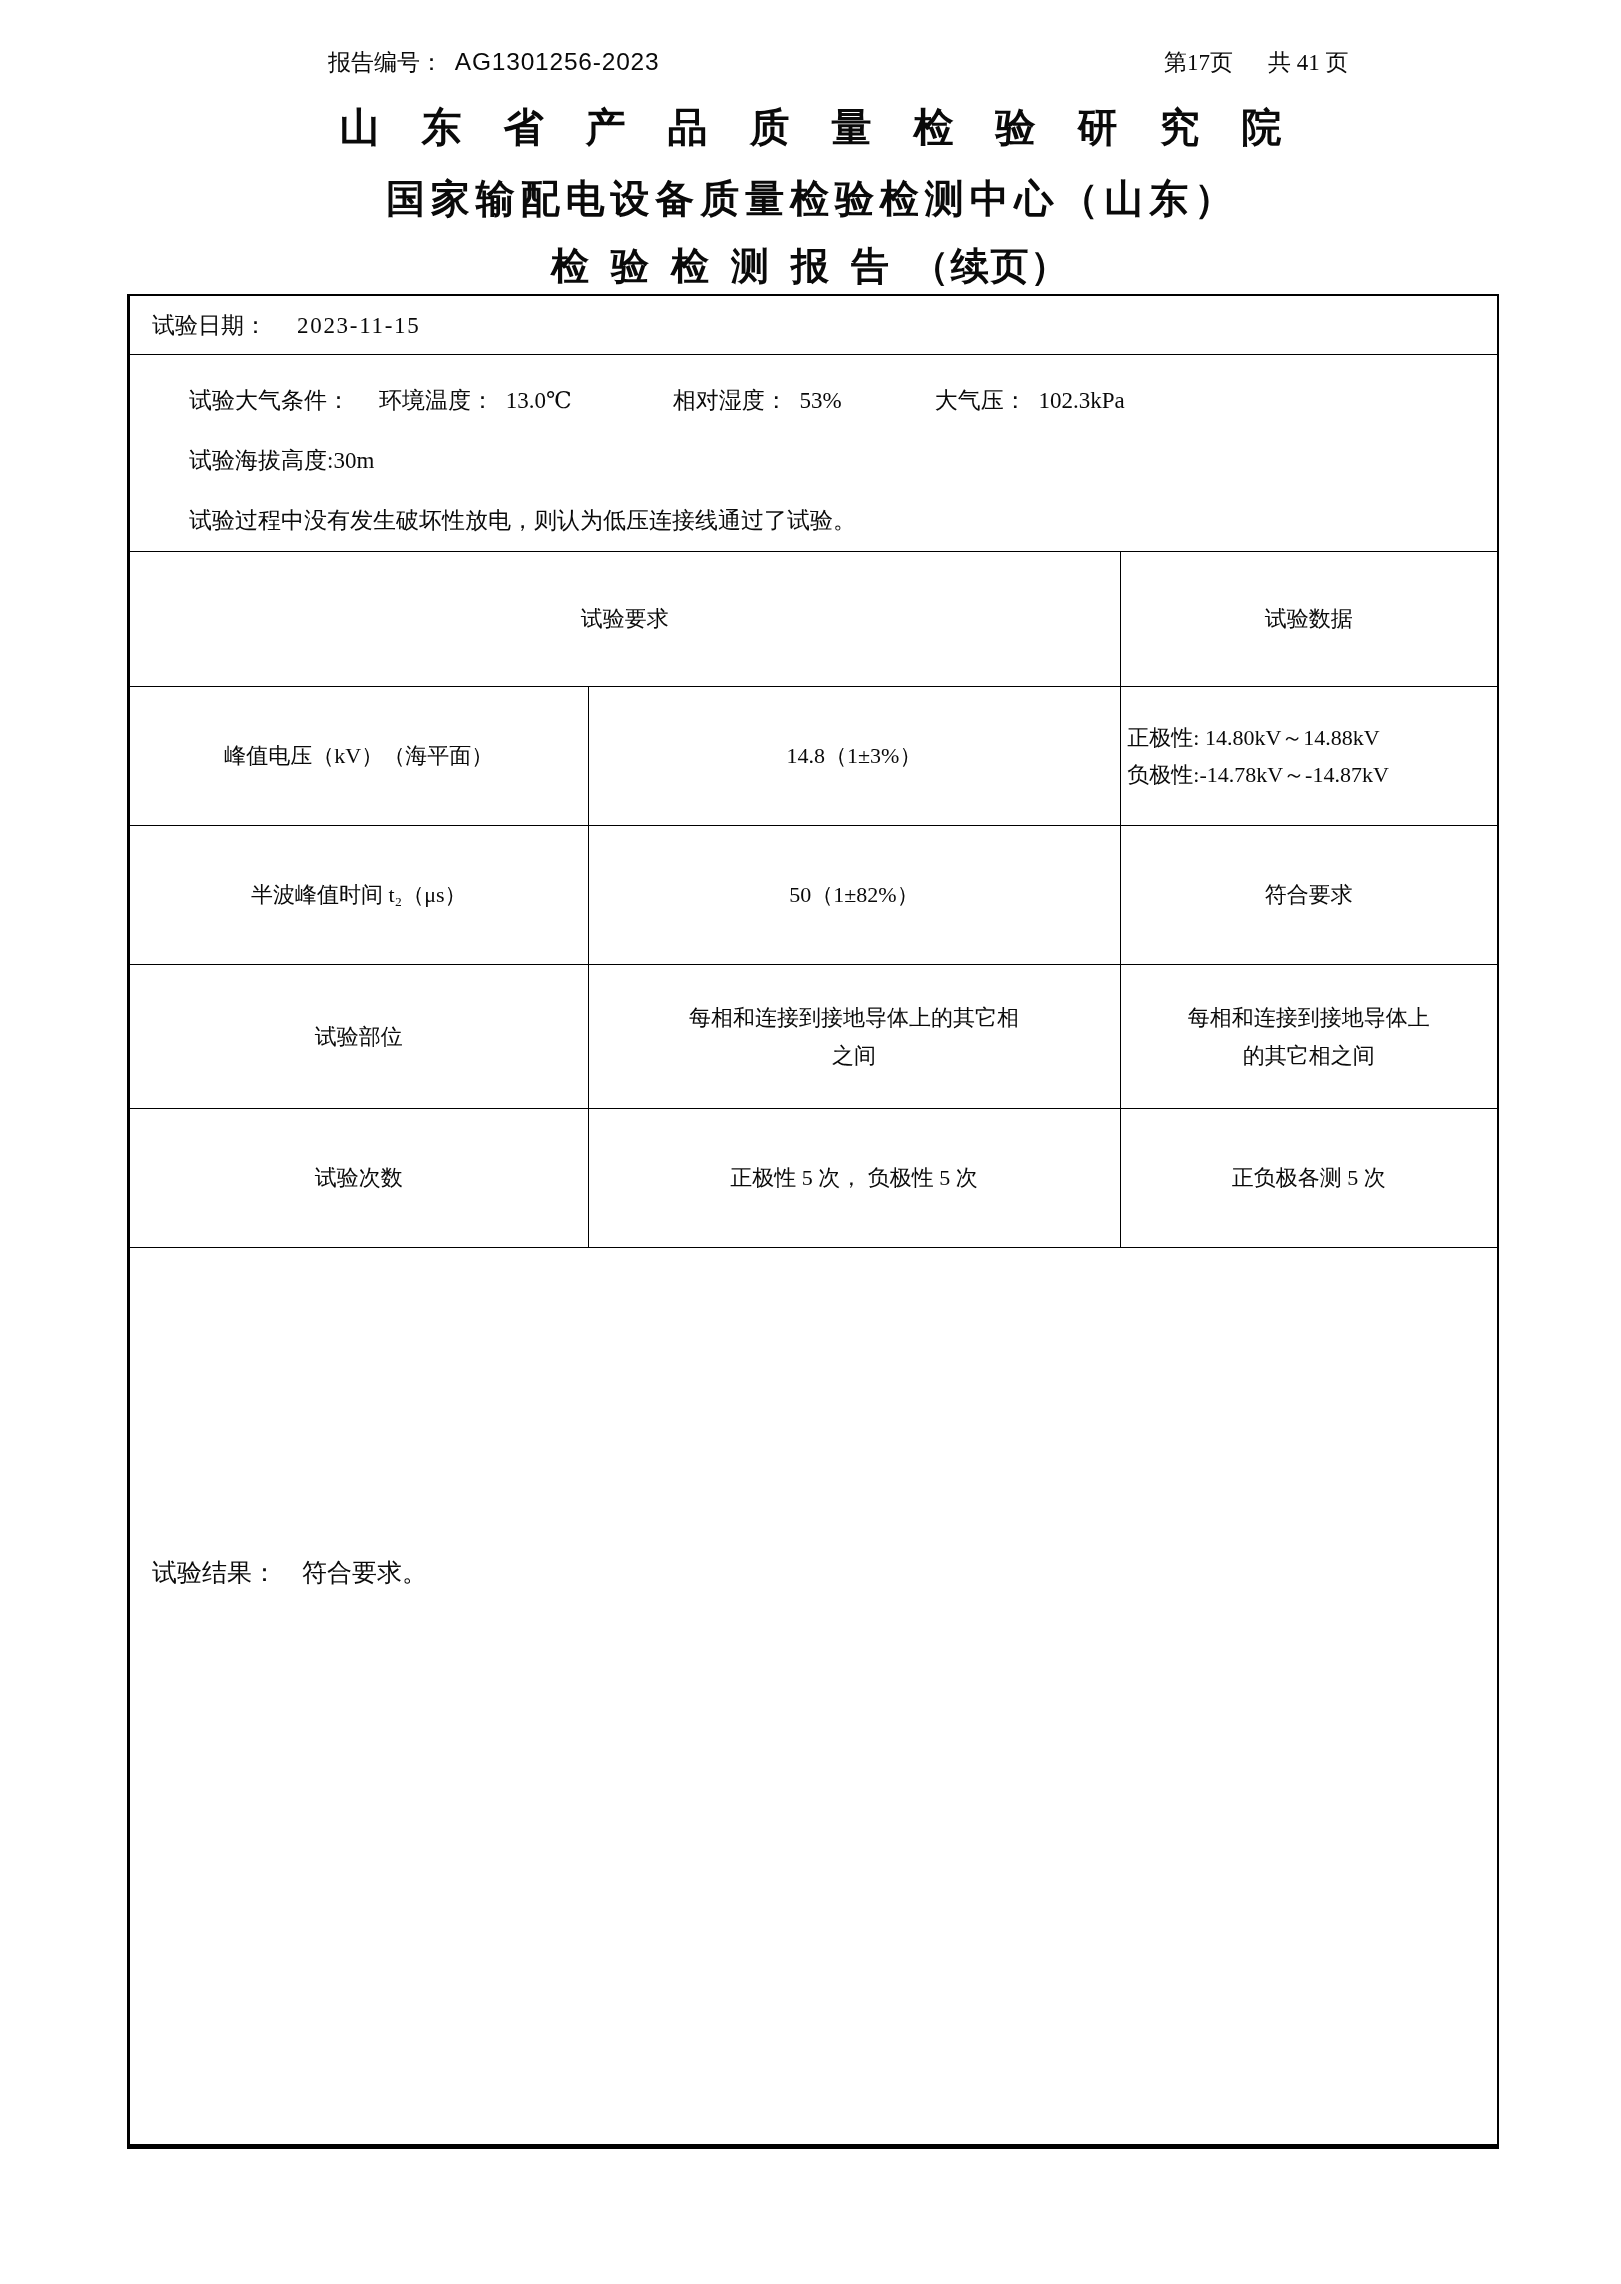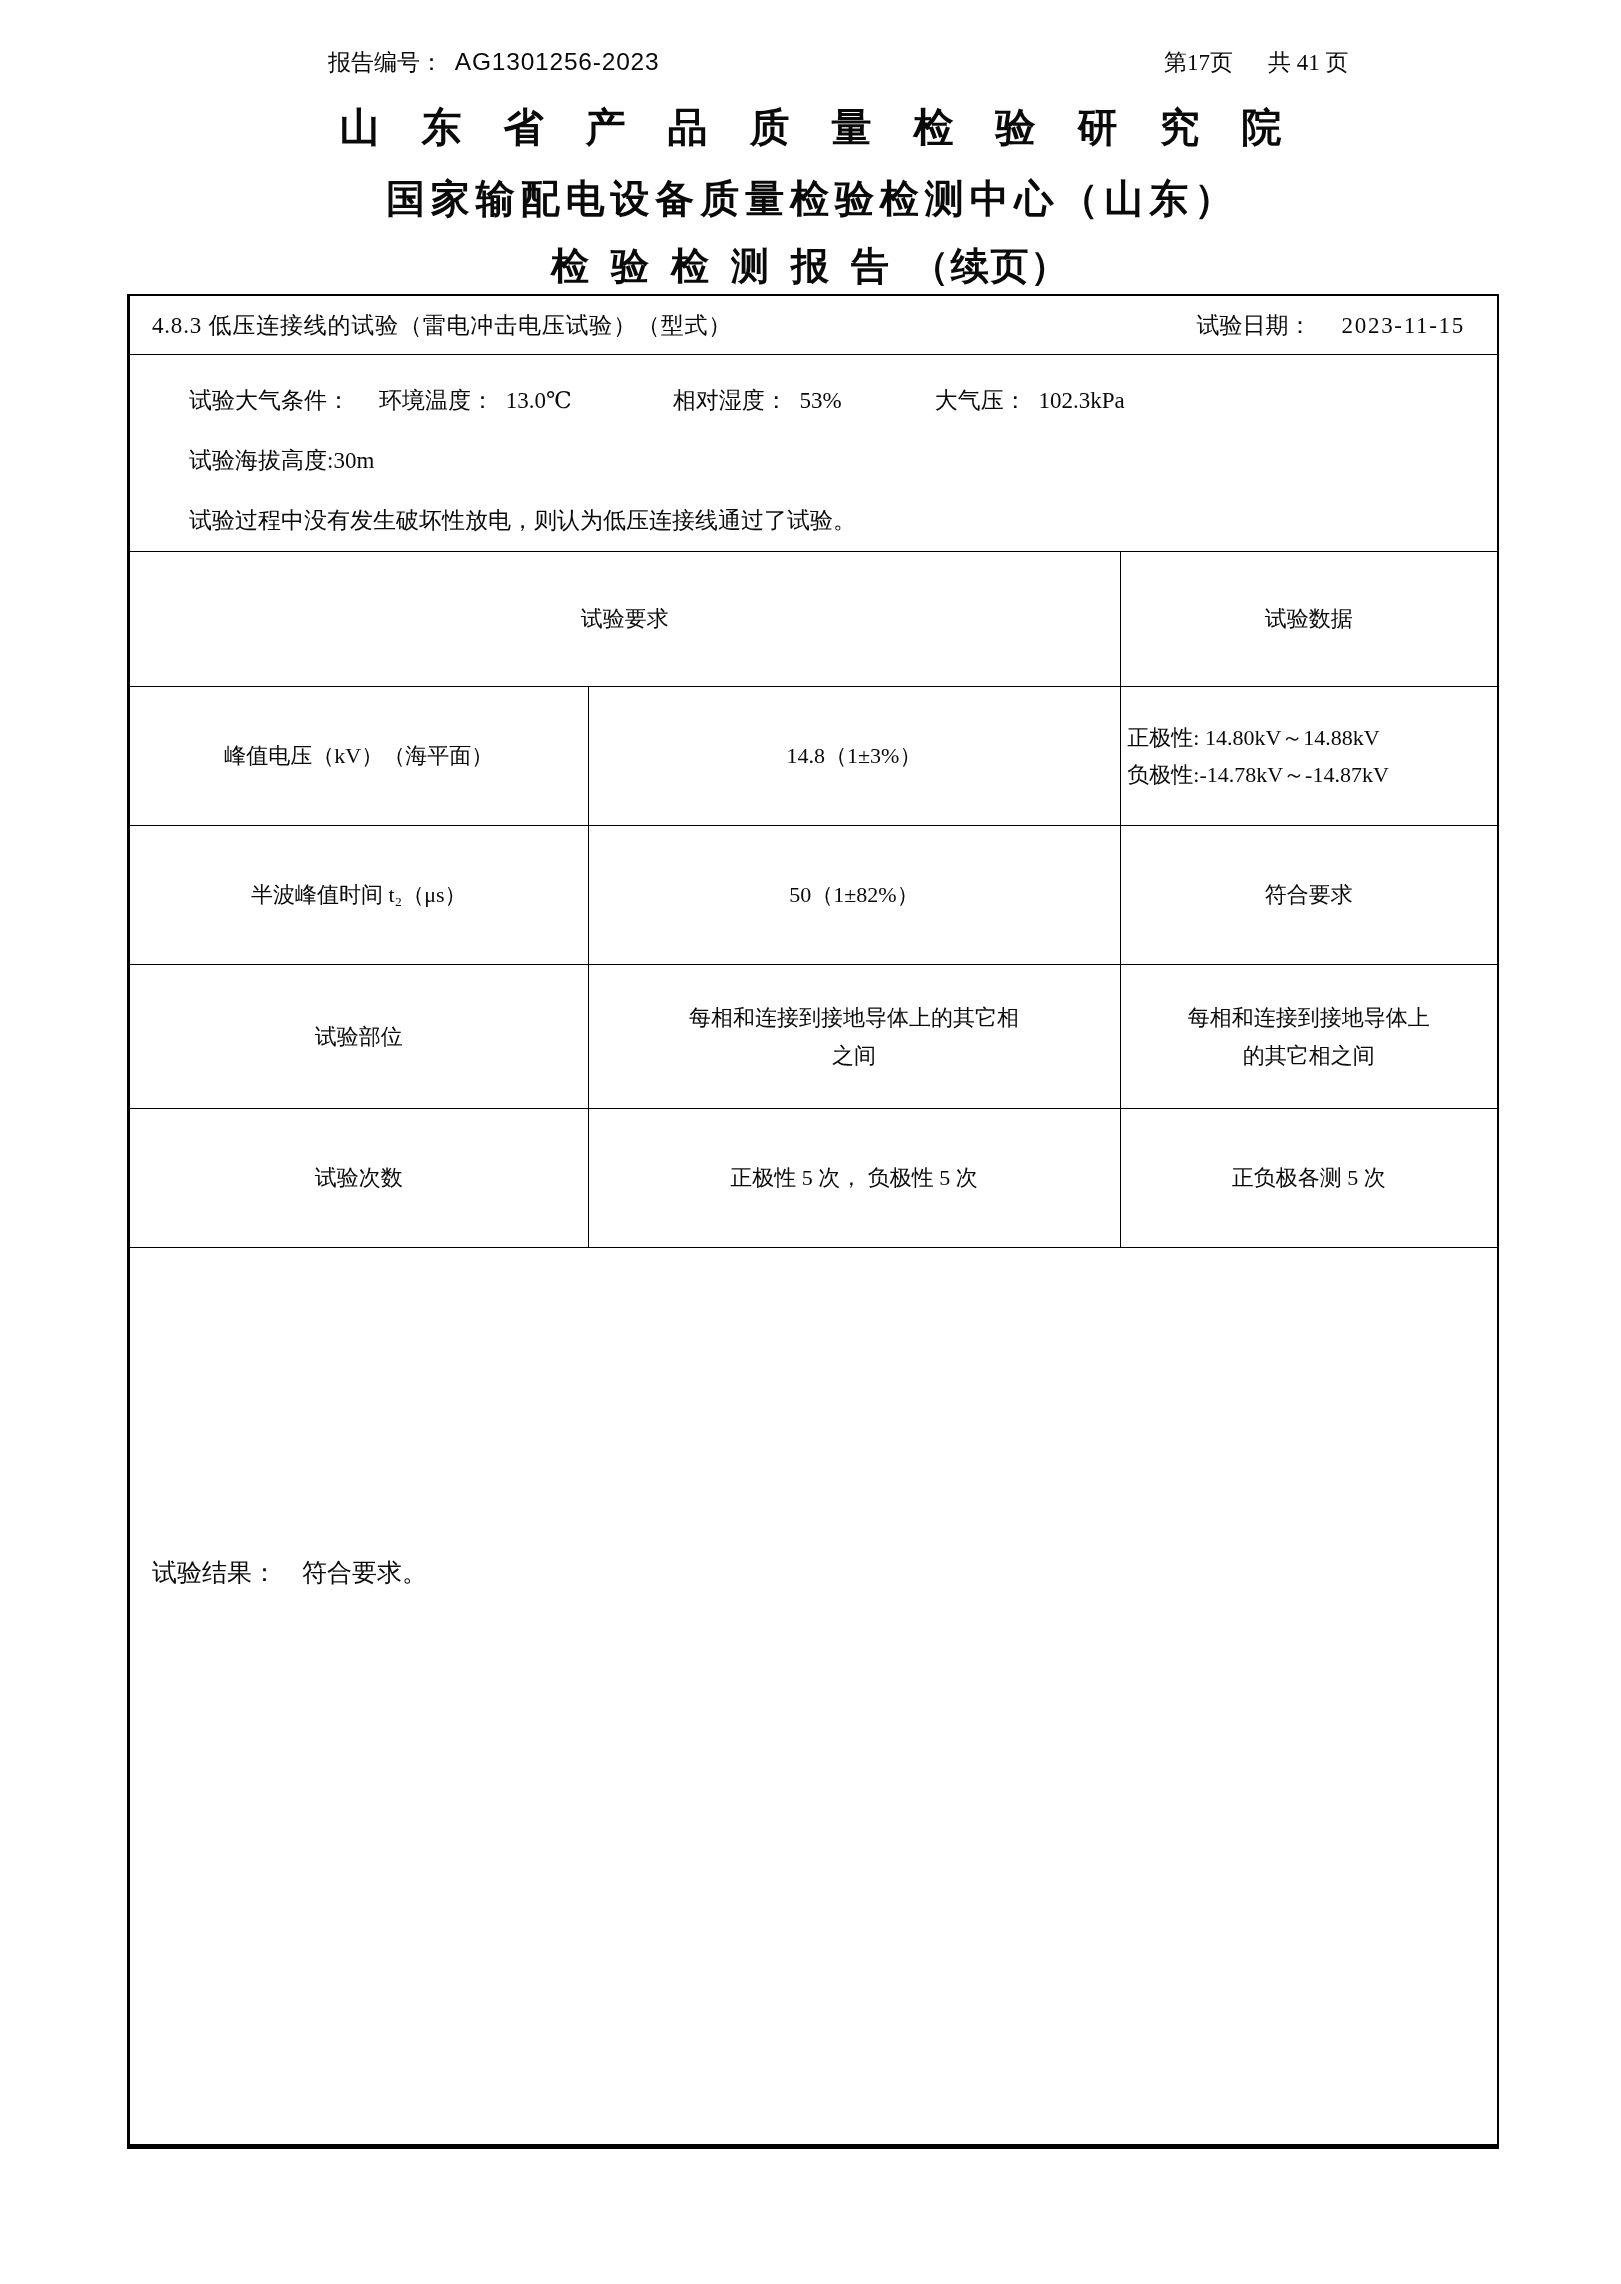--- a/index.html
+++ b/index.html
@@ -71,21 +71,20 @@
 
   <div class="title-block">
     <div class="t1">山东省产品质量检验研究院</div>
     <div class="t2">国家输配电设备质量检验检测中心（山东）</div>
     <div class="t3"><span class="main">检验检测报告</span><span class="suffix">（续页）</span></div>
   </div>
 
   <div class="box">
 
     <div class="section-row">
-      <div class="heading">4.8.3 低压连接线的试验（雷电冲击电压试验）（型式）</div>
       <div class="date-wrap">
         <span>试验日期：</span><span class="date-value">2023-11-15</span>
       </div>
     </div>
 
     <div class="conditions">
       <div class="cond-line">
         <span>试验大气条件：</span><span class="m1">环境温度：</span><span class="mv">13.0℃</span><span class="m2">相对湿度：</span><span class="mv">53%</span><span class="m3">大气压：</span><span class="mv">102.3kPa</span>
       </div>
       <div class="cond-line">试验海拔高度:30m</div>

